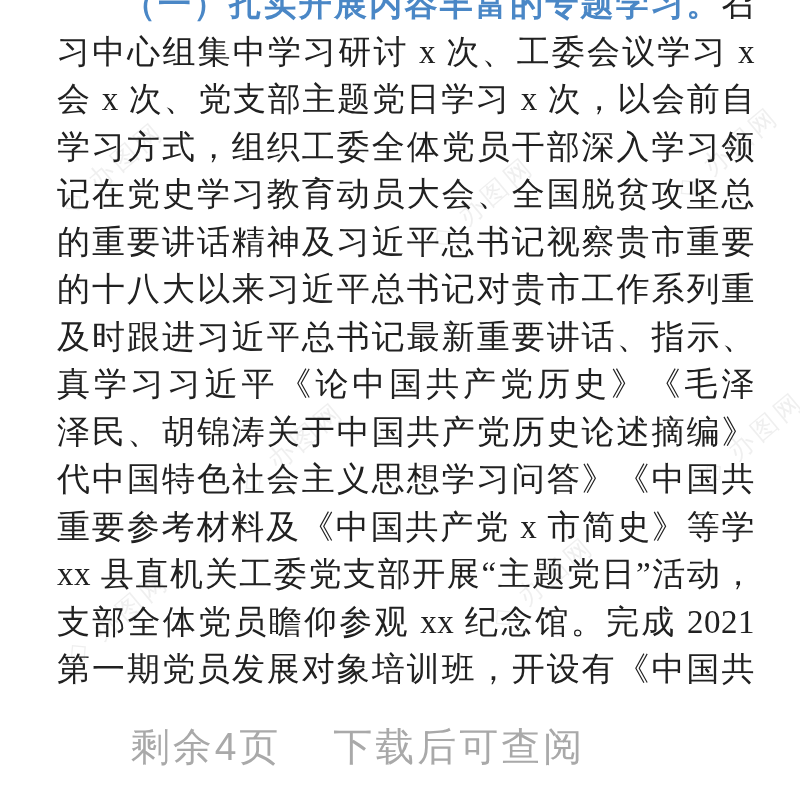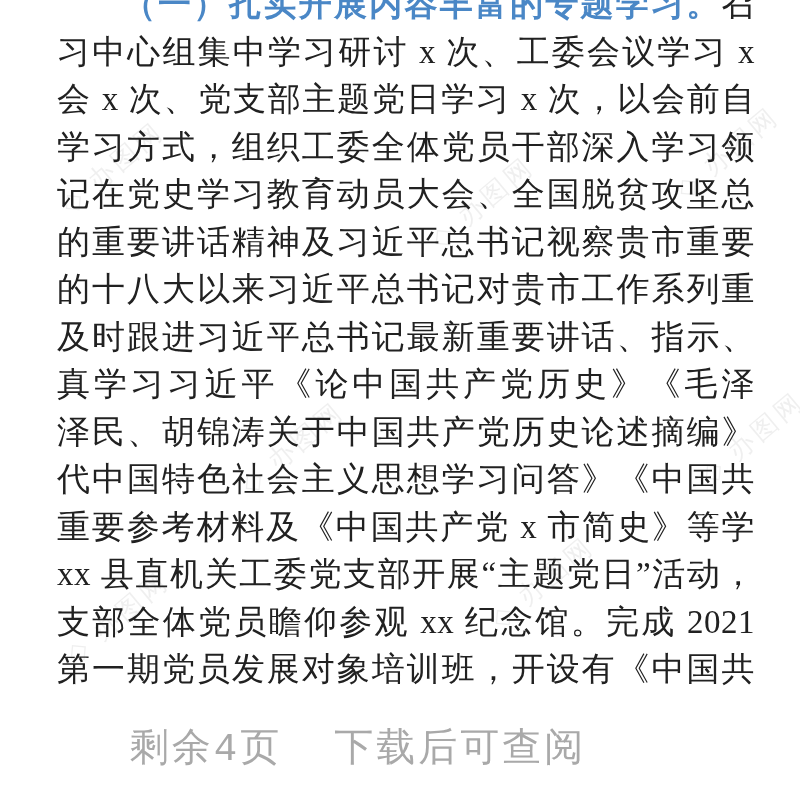--- a/index.html
+++ b/index.html
@@ -50,21 +50,21 @@
   .first-line { }
   .indent { display:inline-block; width:64px; }
   .blue-heading { font-weight:bold; }
 
   
   .footer {
     position:absolute;
     left:0; top:720px;
     width:716px;
     text-align:center;
-    font-family:Liberation Mono, monospace;
+    font-family:Liberation Sans, sans-serif;
     font-size:39px;
     letter-spacing:3px;
     white-space:nowrap;
   }
   .footer .gap { display:inline-block; width:52px; }
 </style>
 </head>
 <body>
 
 <div class="page">

